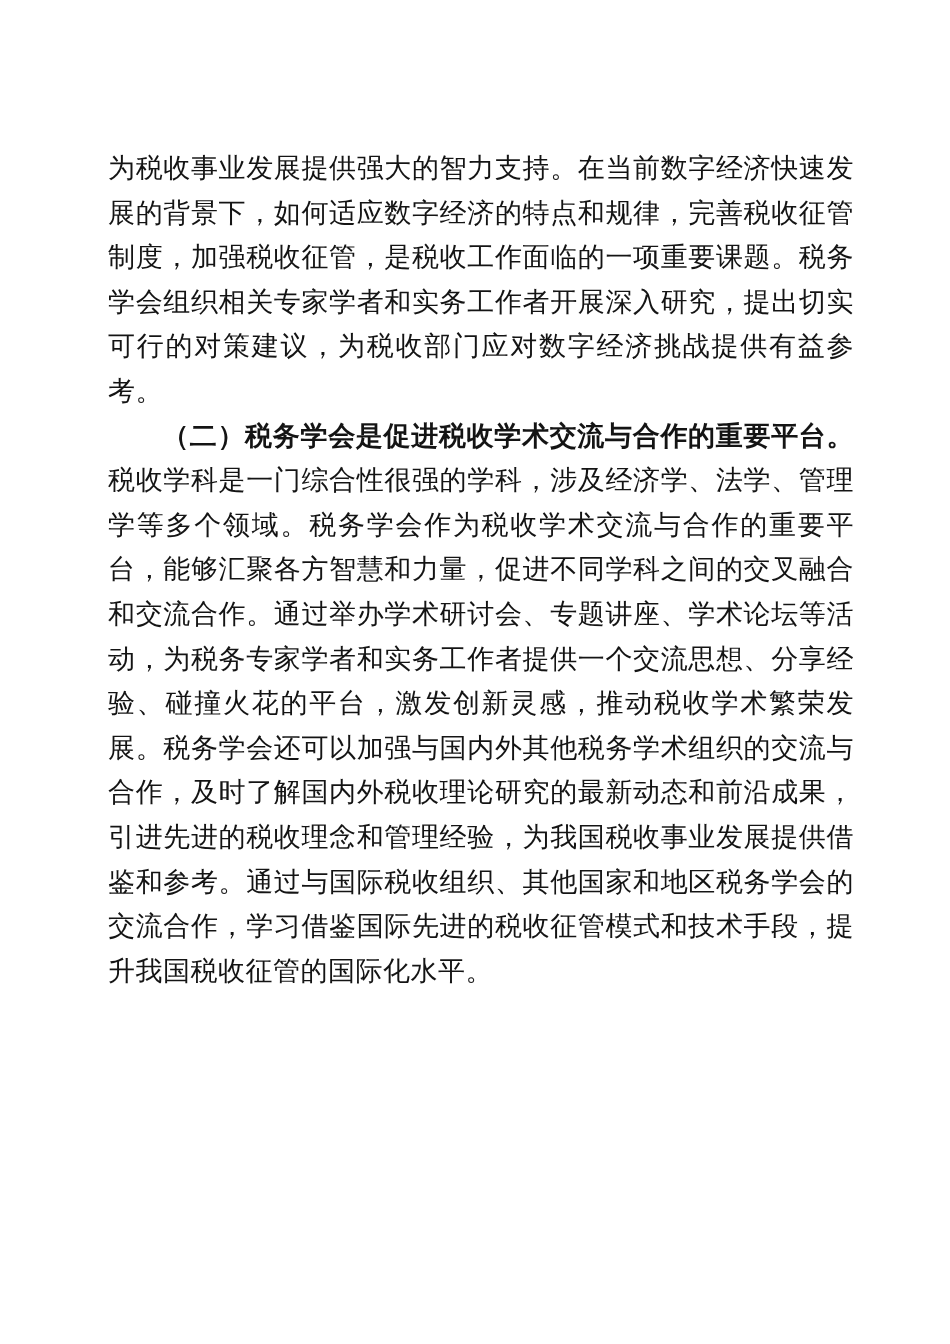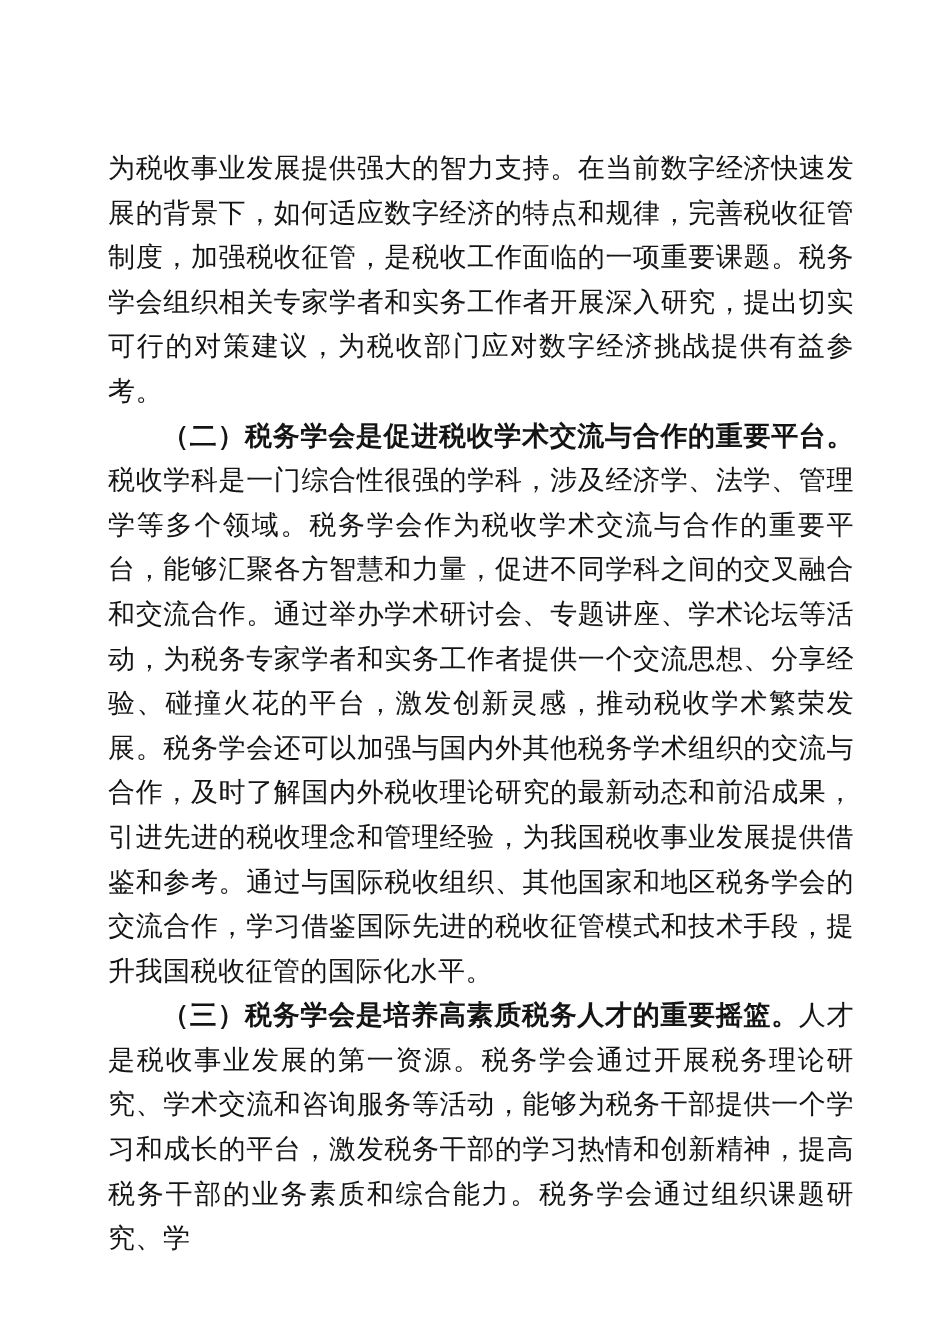--- a/index.html
+++ b/index.html
@@ -40,15 +40,14 @@
 </style>
 </head>
 <body>
 
 <div class="page">
 
   <p class="continuation"><span>为税收事业发展提供强大的智力支持。在当前数字经济快速发展的背景下，如何适应数字经济的特点和规律，完善税收征管制度，加强税收征管，是税收工作面临的一项重要课题。税务学会组织相关专家学者和实务工作者开展深入研究，提出切实可行的对策建议，为税收部门应对数字经济挑战提供有益参考。</span></p>
 
   <p><span class="lead-heading">（二）税务学会是促进税收学术交流与合作的重要平台。</span><span>税收学科是一门综合性很强的学科，涉及经济学、法学、管理学等多个领域。税务学会作为税收学术交流与合作的重要平台，能够汇聚各方智慧和力量，促进不同学科之间的交叉融合和交流合作。通过举办学术研讨会、专题讲座、学术论坛等活动，为税务专家学者和实务工作者提供一个交流思想、分享经验、碰撞火花的平台，激发创新灵感，推动税收学术繁荣发展。税务学会还可以加强与国内外其他税务学术组织的交流与合作，及时了解国内外税收理论研究的最新动态和前沿成果，引进先进的税收理念和管理经验，为我国税收事业发展提供借鉴和参考。通过与国际税收组织、其他国家和地区税务学会的交流合作，学习借鉴国际先进的税收征管模式和技术手段，提升我国税收征管的国际化水平。</span></p>
 
-  <p><span class="lead-heading">（三）税务学会是培养高素质税务人才的重要摇篮。</span><span>人才是税收事业发展的第一资源。税务学会通过开展税务理论研究、学术交流和咨询服务等活动，能够为税务干部提供一个学习和成长的平台，激发税务干部的学习热情和创新精神，提高税务干部的业务素质和综合能力。税务学会通过组织课题研究、学</span></p>
 
 </div>
 
 </body></html>

